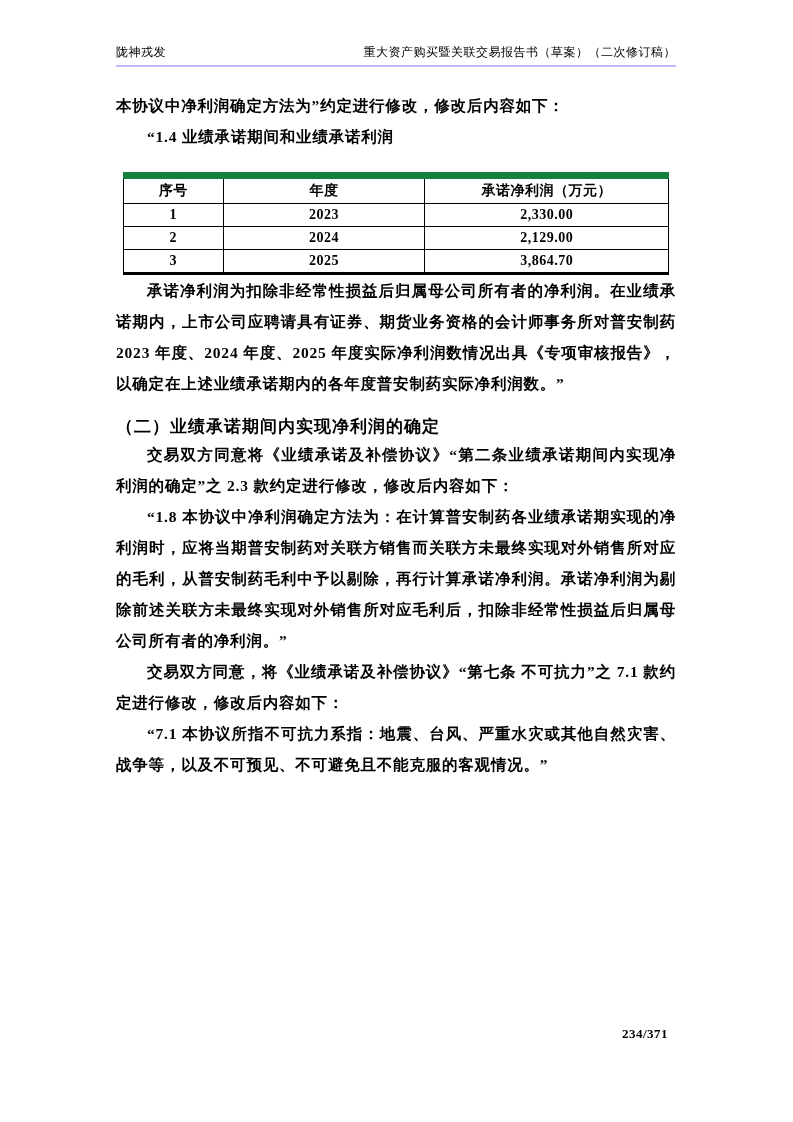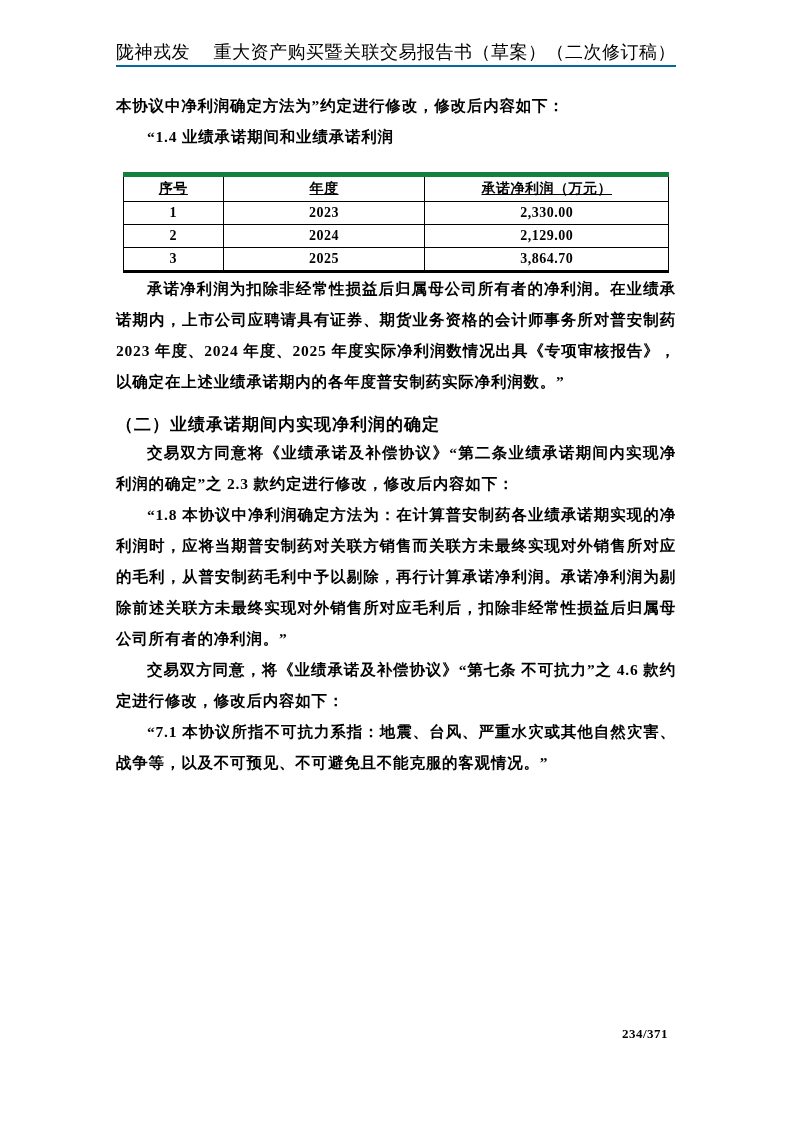--- a/index.html
+++ b/index.html
@@ -19,23 +19,23 @@
   }
   
   .header {
     position: absolute;
     left: 116px;
     right: 117px;
     top: 44px;
     display: flex;
     justify-content: space-between;
     align-items: flex-end;
-    font-size: 18px;
+    font-size: 12px;
     line-height: 16px;
-    border-bottom: 2px solid #0369a1;
+    border-bottom: 2px solid #c4b5fd;
     padding-bottom: 5px;
     letter-spacing: 0.5px;
   }
   
   .content {
     position: absolute;
     left: 116px;
     width: 560px;
     top: 90px;
   }
@@ -86,21 +86,21 @@
     border: 1.5px solid #000;
     text-align: center;
     vertical-align: middle;
     font-size: 14px;
     font-weight: bold;
     padding: 0;
     letter-spacing: 0.5px;
   }
   table.profit-table th { height: 24px; }
   table.profit-table td { height: 22px; }
-  table.profit-table tr.top-row th { border-top: 5px solid #15803d; text-decoration: underline; }
+  table.profit-table tr.top-row th { border-top: 7px solid #15803d; }
   table.profit-table tr.bottom-row td { border-bottom: 3px solid #000; }
 
   
   .footer {
     position: absolute;
     top: 1026px;
     right: 125px;
     font-size: 13px;
     font-weight: bold;
     letter-spacing: 0.5px;
@@ -157,21 +157,21 @@
 
     <p class="indent p-commitment">承诺净利润为扣除非经常性损益后归属母公司所有者的净利润。在业绩承诺期内，上市公司应聘请具有证券、期货业务资格的会计师事务所对普安制药 2023 年度、2024 年度、2025 年度实际净利润数情况出具《专项审核报告》，以确定在上述业绩承诺期内的各年度普安制药实际净利润数。”</p>
 
     <h3 class="section-heading h-sec2">（二）业绩承诺期间内实现净利润的确定</h3>
 
     <p class="indent p-sec2-a">交易双方同意将《业绩承诺及补偿协议》“第二条业绩承诺期间内实现净利润的确定”之 2.3 款约定进行修改，修改后内容如下：</p>
 
     <p class="indent p-sec2-b">“1.8 本协议中净利润确定方法为：在计算普安制药各业绩承诺期实现的净利润时，应将当期普安制药对关联方销售而关联方未最终实现对外销售所对应的毛利，从普安制药毛利中予以剔除，再行计算承诺净利润。承诺净利润为剔除前述关联方未最终实现对外销售所对应毛利后，扣除非经常性损益后归属母公司所有者的净利润。”</p>
 
 
-    <p class="indent p-sec3-a">交易双方同意，将《业绩承诺及补偿协议》“第七条 不可抗力”之 4.6 款约定进行修改，修改后内容如下：</p>
+    <p class="indent p-sec3-a">交易双方同意，将《业绩承诺及补偿协议》“第七条 不可抗力”之 7.1 款约定进行修改，修改后内容如下：</p>
 
     <p class="indent p-sec3-b">“7.1 本协议所指不可抗力系指：地震、台风、严重水灾或其他自然灾害、战争等，以及不可预见、不可避免且不能克服的客观情况。”</p>
 
   </div>
 
   <div class="footer">234/371</div>
 
 </div>
 
 </body></html>

